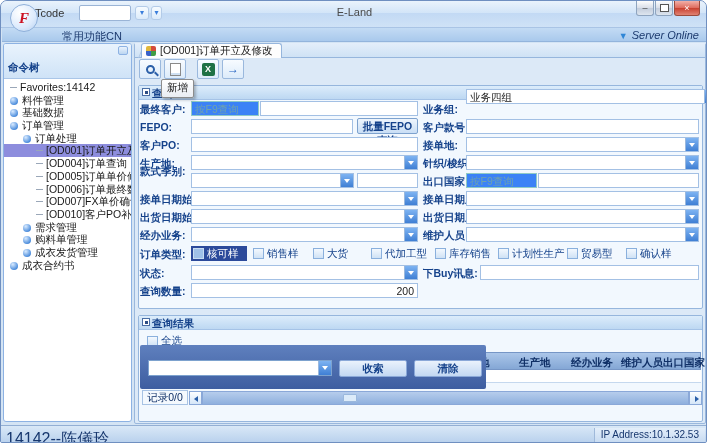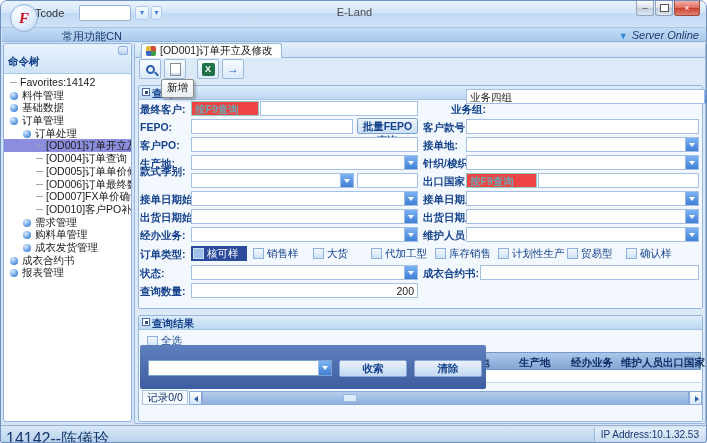--- a/index.html
+++ b/index.html
@@ -37,21 +37,21 @@
     background:linear-gradient(#c3dbf4,#a9c9ec); border-bottom:1px solid #93b4dc; }
   .ribbon-title { position:absolute; left:60px; top:1px; font-size:11px; color:#1c3a6e; }
   .server { position:absolute; right:8px; top:1px; font-size:11px; color:#1c3a6e;font-style:italic; }
   .server .arrow-ic { color:#2f86d6; font-size:9px; margin-right:4px; }
 
   
   .sidebar { position:absolute; left:2px; top:42px; width:129px; height:379px;
     background:#fff; border:1px solid #8db2e3; border-radius:3px; overflow:hidden; }
   .side-hdr { height:30px; background:linear-gradient(#e9f3fd,#cfe3f7);
     border-bottom:1px solid #aac6e8; font-size:10.5px; font-weight:bold; color:#15428b;
-    padding:11px 4px; position:relative; }
+    padding:17px 4px; position:relative; }
   .pin-icon { position:absolute; right:3px; top:2px; width:10px; height:9px;
     background:linear-gradient(#eaf3fd,#bcd6f1); border:1px solid #8db2e3; border-radius:2px; }
   .tree { padding-top:2px; }
   .titem { height:12.7px; line-height:12.7px; font-size:10.5px; color:#1a1a1a;
     white-space:nowrap; overflow:hidden; cursor:default; }
   .lvl0 { padding-left:6px; } .lvl1 { padding-left:19px; } .lvl2 { padding-left:32px; }
   .titem.sel { background:#8d8ddd; }
   .ball { display:inline-block; width:8px; height:8px; border-radius:50%;
     background:radial-gradient(circle at 35% 30%, #d9ebff, #4f8fdd 70%, #2a66b5);
     margin-right:4px; vertical-align:-1px; }
@@ -91,21 +91,21 @@
     border-bottom:1px solid #a5c3e7; position:relative; }
   .sec-hdr .t { position:absolute; left:13px; top:1px; font-size:10.5px; font-weight:bold; color:#15428b; }
   .collapse-icon { position:absolute; left:3px; top:2px; width:8px; height:8px; background:#fff;
     border:1px solid #4a6ea5; }
   .collapse-icon::after { content:""; position:absolute; left:2px; top:2px; width:3px; height:3px; background:#2c4d84; }
 
   .lbl { position:absolute; font-size:10.5px; font-weight:bold; color:#15428b; white-space:nowrap; }
   .inp { position:absolute; height:15px; background:#fff; border:1px solid #a3c0e4;
     font-size:10.5px; color:#222; padding:0 3px; }
   .inp.num { text-align:right; }
-  .teal { background:#ef4444; border-color:#8fcac5;font-weight:bold; }
+  .teal { background:#3b82f6; border-color:#8fcac5; }
   .teal::placeholder { color:#6fa3ad; }
   .dd { position:absolute; height:15px; background:#fff; border:1px solid #a3c0e4; }
   .dd-val { position:absolute; left:3px; top:1px; right:14px; font-size:10.5px; color:#222;
     white-space:nowrap; overflow:hidden; }
   .dd-btn { position:absolute; right:0; top:0; bottom:0; width:13px;
     background:linear-gradient(#7db3f2,#3f7fd4); border-left:1px solid #9ab8dd; }
   .dd-btn::after { content:""; position:absolute; left:3px; top:5px;
     border-left:3px solid transparent; border-right:3px solid transparent; border-top:4px solid #fff; }
   .fbtn { position:absolute; height:16px; background:linear-gradient(#eef5fd,#c9def5);
     border:1px solid #7da2ce; border-radius:2px; font-size:10.5px; font-weight:bold; color:#15428b;
@@ -199,21 +199,20 @@
       <div class="titem lvl2 sel"><span class="dash"></span><span>[OD001]订单开立及修改</span></div>
       <div class="titem lvl2"><span class="dash"></span><span>[OD004]订单查询</span></div>
       <div class="titem lvl2"><span class="dash"></span><span>[OD005]订单单价修改(新)</span></div>
       <div class="titem lvl2"><span class="dash"></span><span>[OD006]订单最终数量修改</span></div>
       <div class="titem lvl2"><span class="dash"></span><span>[OD007]FX单价确认</span></div>
       <div class="titem lvl2"><span class="dash"></span><span>[OD010]客户PO补入</span></div>
       <div class="titem lvl1"><span class="ball"></span><span>需求管理</span></div>
       <div class="titem lvl1"><span class="ball"></span><span>购料单管理</span></div>
       <div class="titem lvl1"><span class="ball"></span><span>成衣发货管理</span></div>
       <div class="titem lvl0"><span class="ball"></span><span>成衣合约书</span></div>
-      <div class="titem lvl0"><span class="ball"></span><span>报表管理</span></div>
     </div>
   </div>
 
   <div class="main-edge"></div>
   <div class="tabstrip"></div>
   <div class="tab-slant"></div>
   <div class="tab">
     <span class="tab-ic"></span>
     <span>[OD001]订单开立及修改</span>
   </div>
@@ -237,21 +236,21 @@
     <div class="sec-hdr">
       <span class="collapse-icon"></span>
       <span class="t">查询</span>
     </div>
   </div>
   <div class="tooltip">新增</div>
 
   <span class="lbl" style="left:139px; top:102px;">最终客户:</span>
   <input class="inp teal" style="left: 190px; top: 100px; width: 68px;" placeholder="按F9查询">
   <input class="inp" style="left: 259px; top: 100px; width: 158px;">
-  <span class="lbl" style="left:422px; top:102px;margin-left:28px;">业务组:</span>
+  <span class="lbl" style="left:422px; top:102px;">业务组:</span>
   <div class="dd" style="left:465px; top:88px; width:252px;">
       <span class="dd-val">业务四组</span>
       <span class="dd-btn"></span>
     </div>
 
   <span class="lbl" style="left:139px; top:120px;">FEPO:</span>
   <input class="inp" style="left: 190px; top: 118px; width: 162px;">
   <div class="fbtn" style="left:356px; top:117px; width:61px;">批量FEPO查询</div>
   <span class="lbl" style="left:422px; top:120px;">客户款号:</span>
   <input class="inp" style="left: 465px; top: 118px; width: 233px;">
@@ -350,21 +349,21 @@
   <div class="cb-item" style="left:625px; top:245px;">
       <span class="chk"></span>
       <span>确认样</span>
     </div>
 
   <span class="lbl" style="left:139px; top:266px;">状态:</span>
   <div class="dd" style="left:190px; top:264px; width:227px;">
       <span class="dd-val"></span>
       <span class="dd-btn"></span>
     </div>
-  <span class="lbl" style="left:422px; top:266px;">成衣合约书:</span>
+  <span class="lbl" style="left:422px; top:266px;">下Buy讯息:</span>
   <input class="inp" style="left: 479px; top: 264px; width: 219px;">
 
   <span class="lbl" style="left:139px; top:284px;">查询数量:</span>
   <input class="inp num" style="left: 190px; top: 282px; width: 227px;" value="200">
 
   <div class="panel" style="top:314px; height:107px;">
     <div class="sec-hdr">
       <span class="collapse-icon"></span>
       <span class="t">查询结果</span>
     </div>

